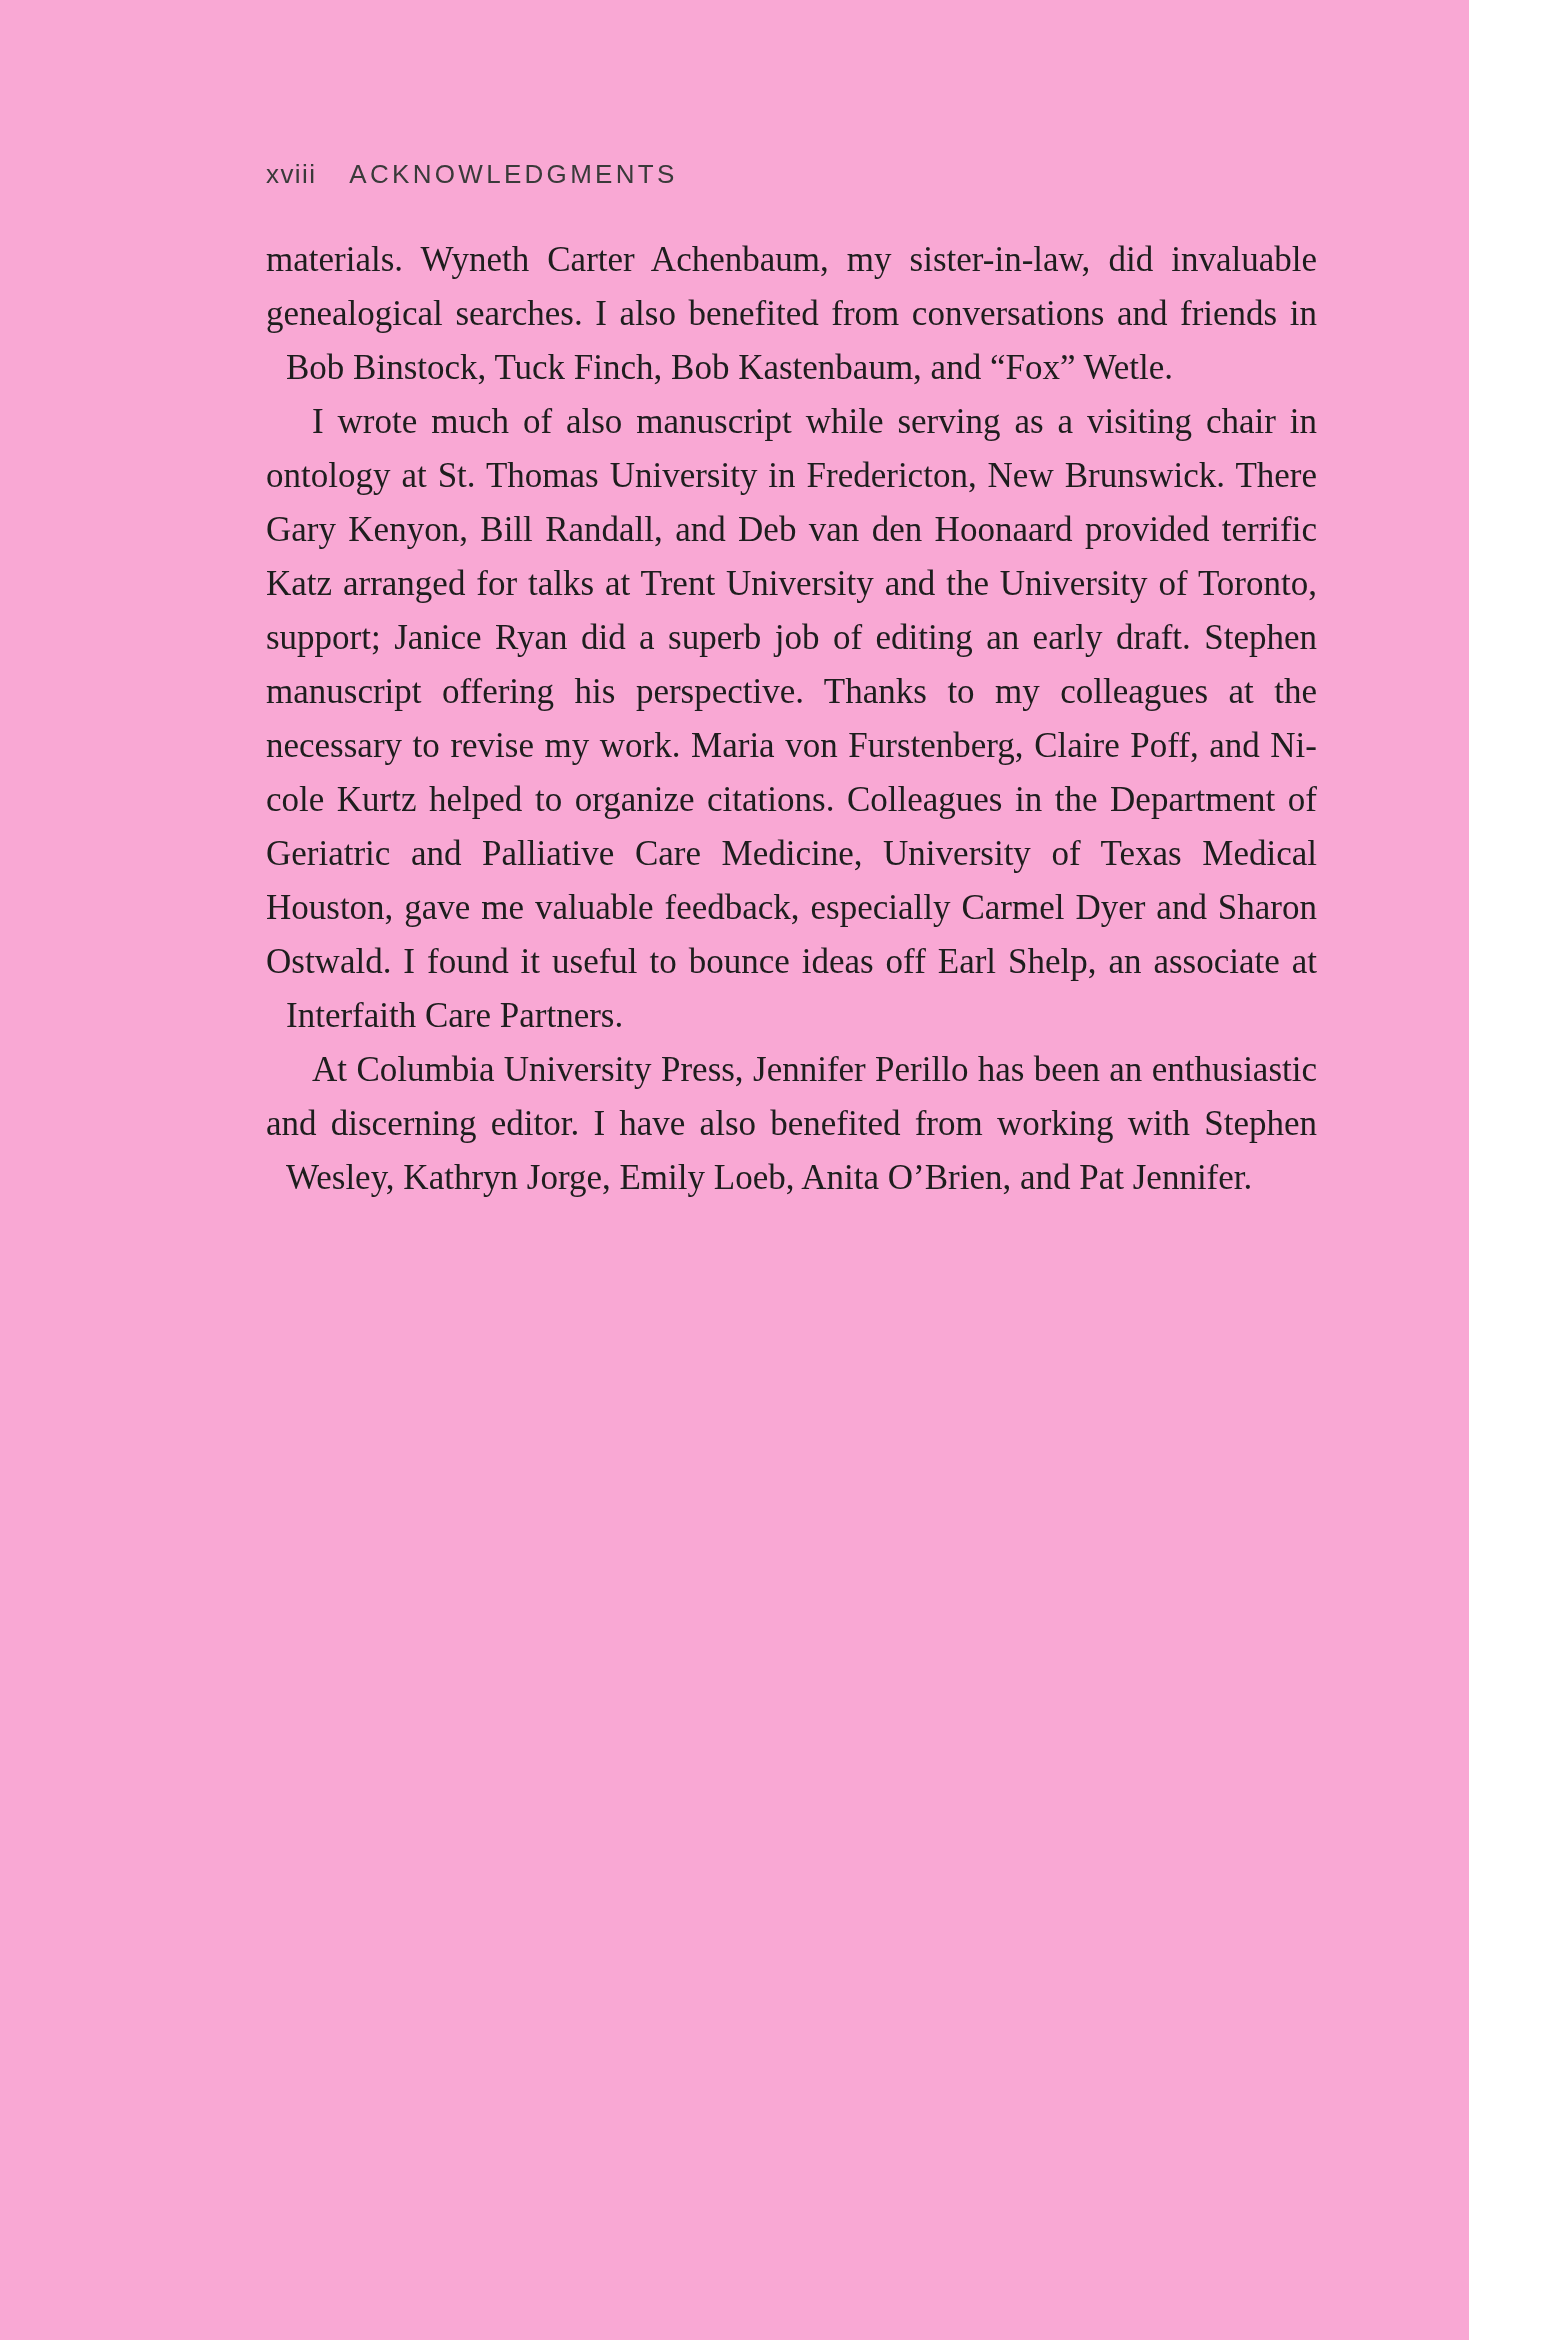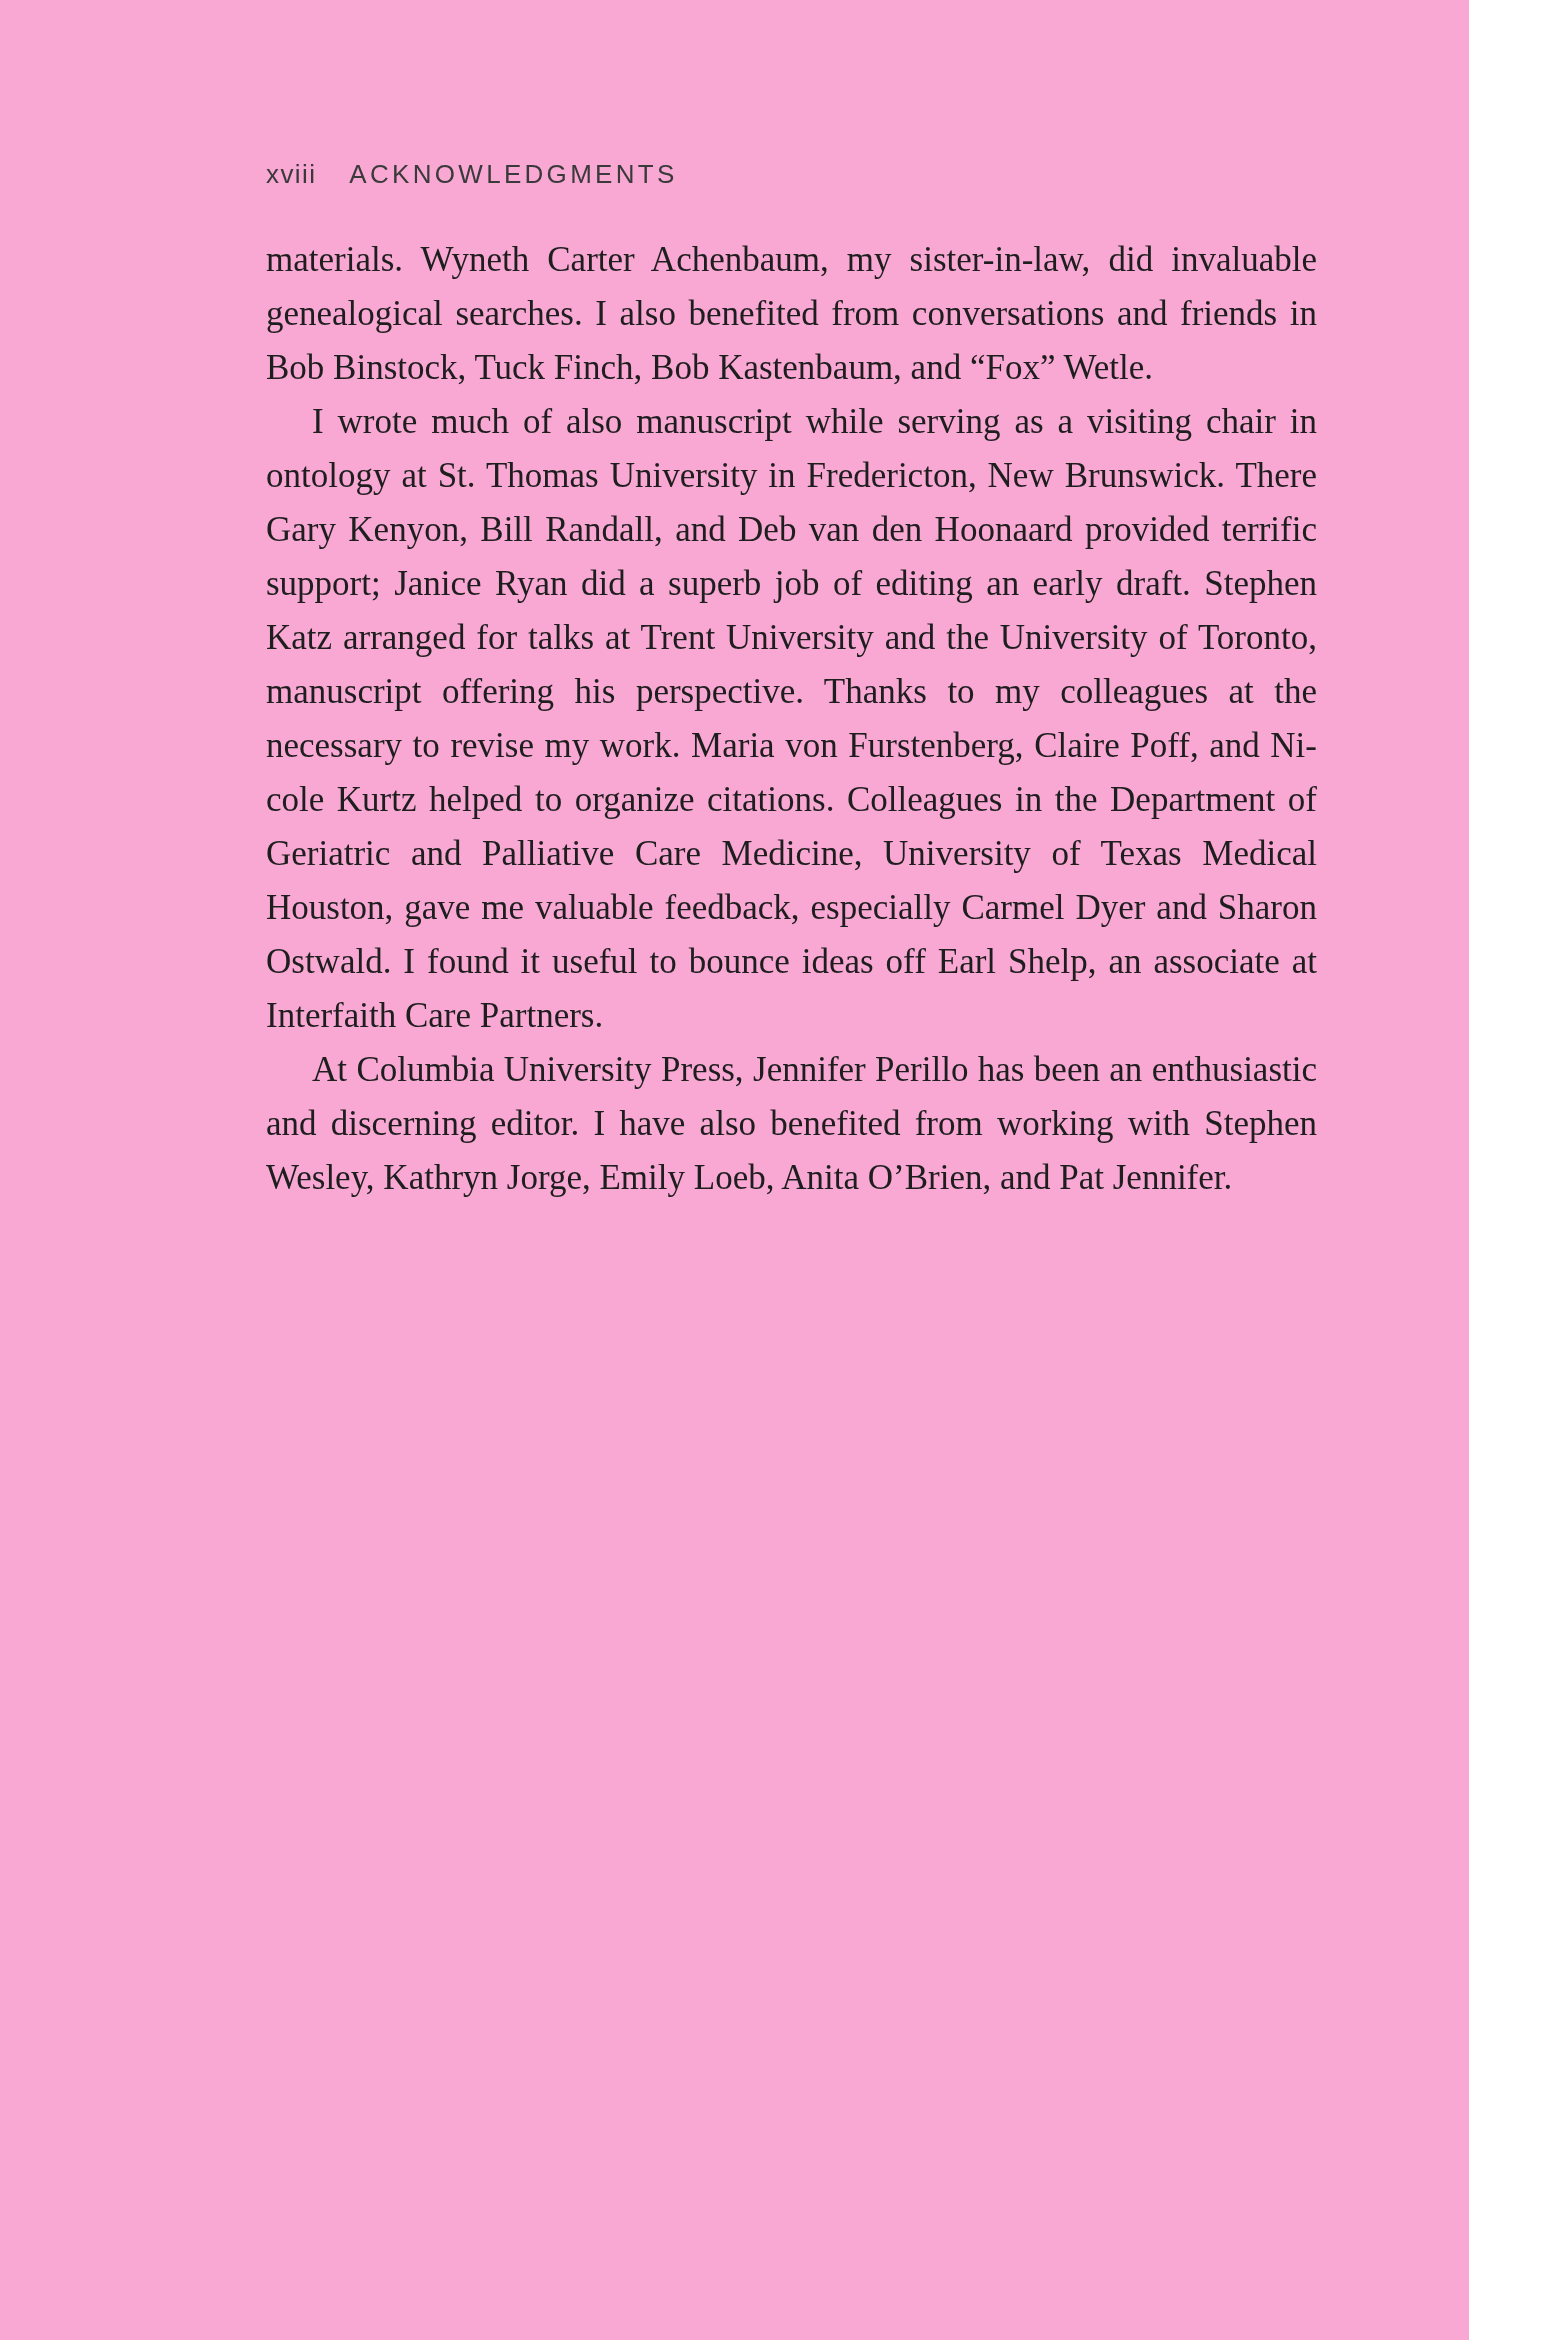--- a/index.html
+++ b/index.html
@@ -43,20 +43,21 @@
     height: 54px;
     overflow: hidden;
     white-space: normal;
   }
   .line.first-indent {
     text-indent: 46px;
   }
   .line.para-end {
     text-align: right;
     text-align-last: left;
+    margin-left: 20px;
   }
 </style>
 </head>
 <body>
 
 <div class="page">
 
   <div class="running-head">
     <span class="folio">xviii</span><span class="head-title">ACKNOWLEDGMENTS</span>
   </div>
@@ -66,22 +67,22 @@
     <div>
       <div class="line">materials. Wyneth Carter Achenbaum, my sister-in-law, did invaluable</div>
       <div class="line">genealogical searches. I also benefited from conversations and friends in</div>
       <div class="line para-end">Bob Binstock, Tuck Finch, Bob Kastenbaum, and “Fox” Wetle.</div>
     </div>
 
     <div>
       <div class="line first-indent">I wrote much of also manuscript while serving as a visiting chair in ger-</div>
       <div class="line">ontology at St. Thomas University in Fredericton, New Brunswick. There</div>
       <div class="line">Gary Kenyon, Bill Randall, and Deb van den Hoonaard provided terrific</div>
+      <div class="line">Katz arranged for talks at Trent University and the University of Toronto,</div>
       <div class="line">support; Janice Ryan did a superb job of editing an early draft. Stephen</div>
-      <div class="line">Katz arranged for talks at Trent University and the University of Toronto,</div>
       <div class="line">manuscript offering his perspective. Thanks to my colleagues at the Univer-</div>
       <div class="line">necessary to revise my work. Maria von Furstenberg, Claire Poff, and Ni-</div>
       <div class="line">cole Kurtz helped to organize citations. Colleagues in the Department of</div>
       <div class="line">Geriatric and Palliative Care Medicine, University of Texas Medical School</div>
       <div class="line">Houston, gave me valuable feedback, especially Carmel Dyer and Sharon</div>
       <div class="line">Ostwald. I found it useful to bounce ideas off Earl Shelp, an associate at</div>
       <div class="line para-end">Interfaith Care Partners.</div>
     </div>
 
     <div>

